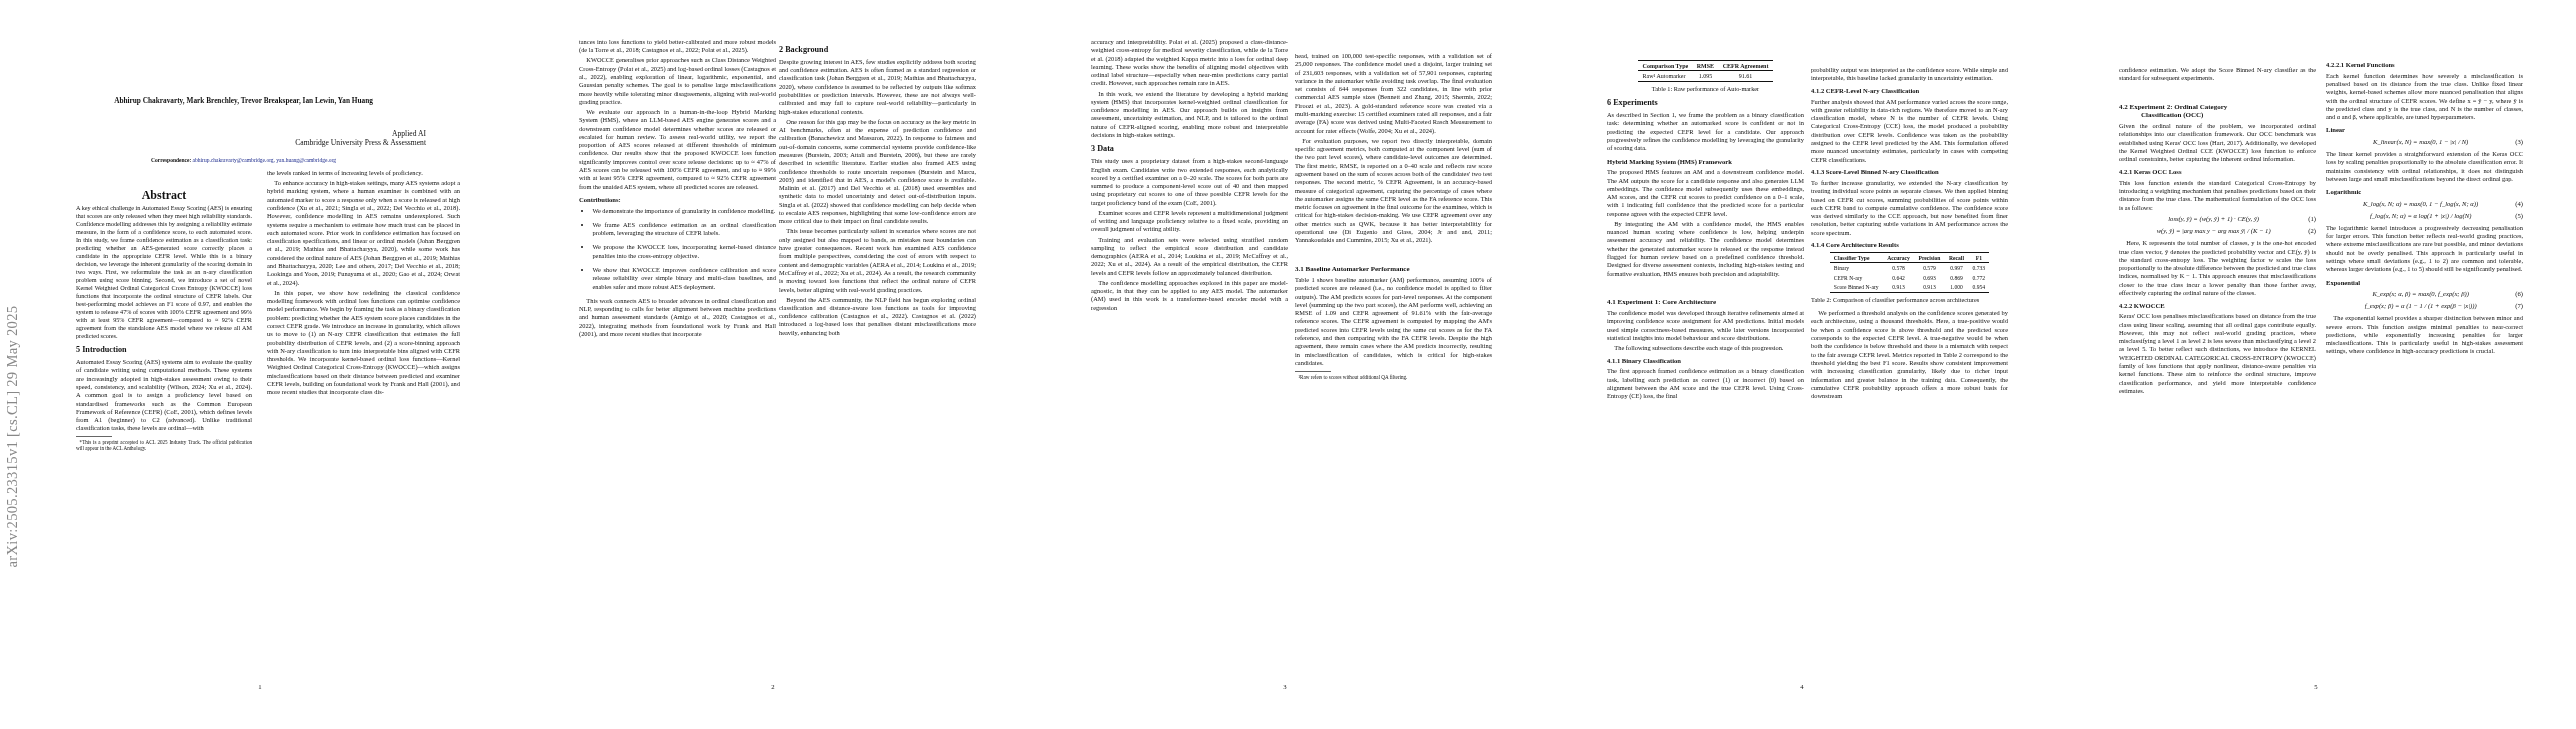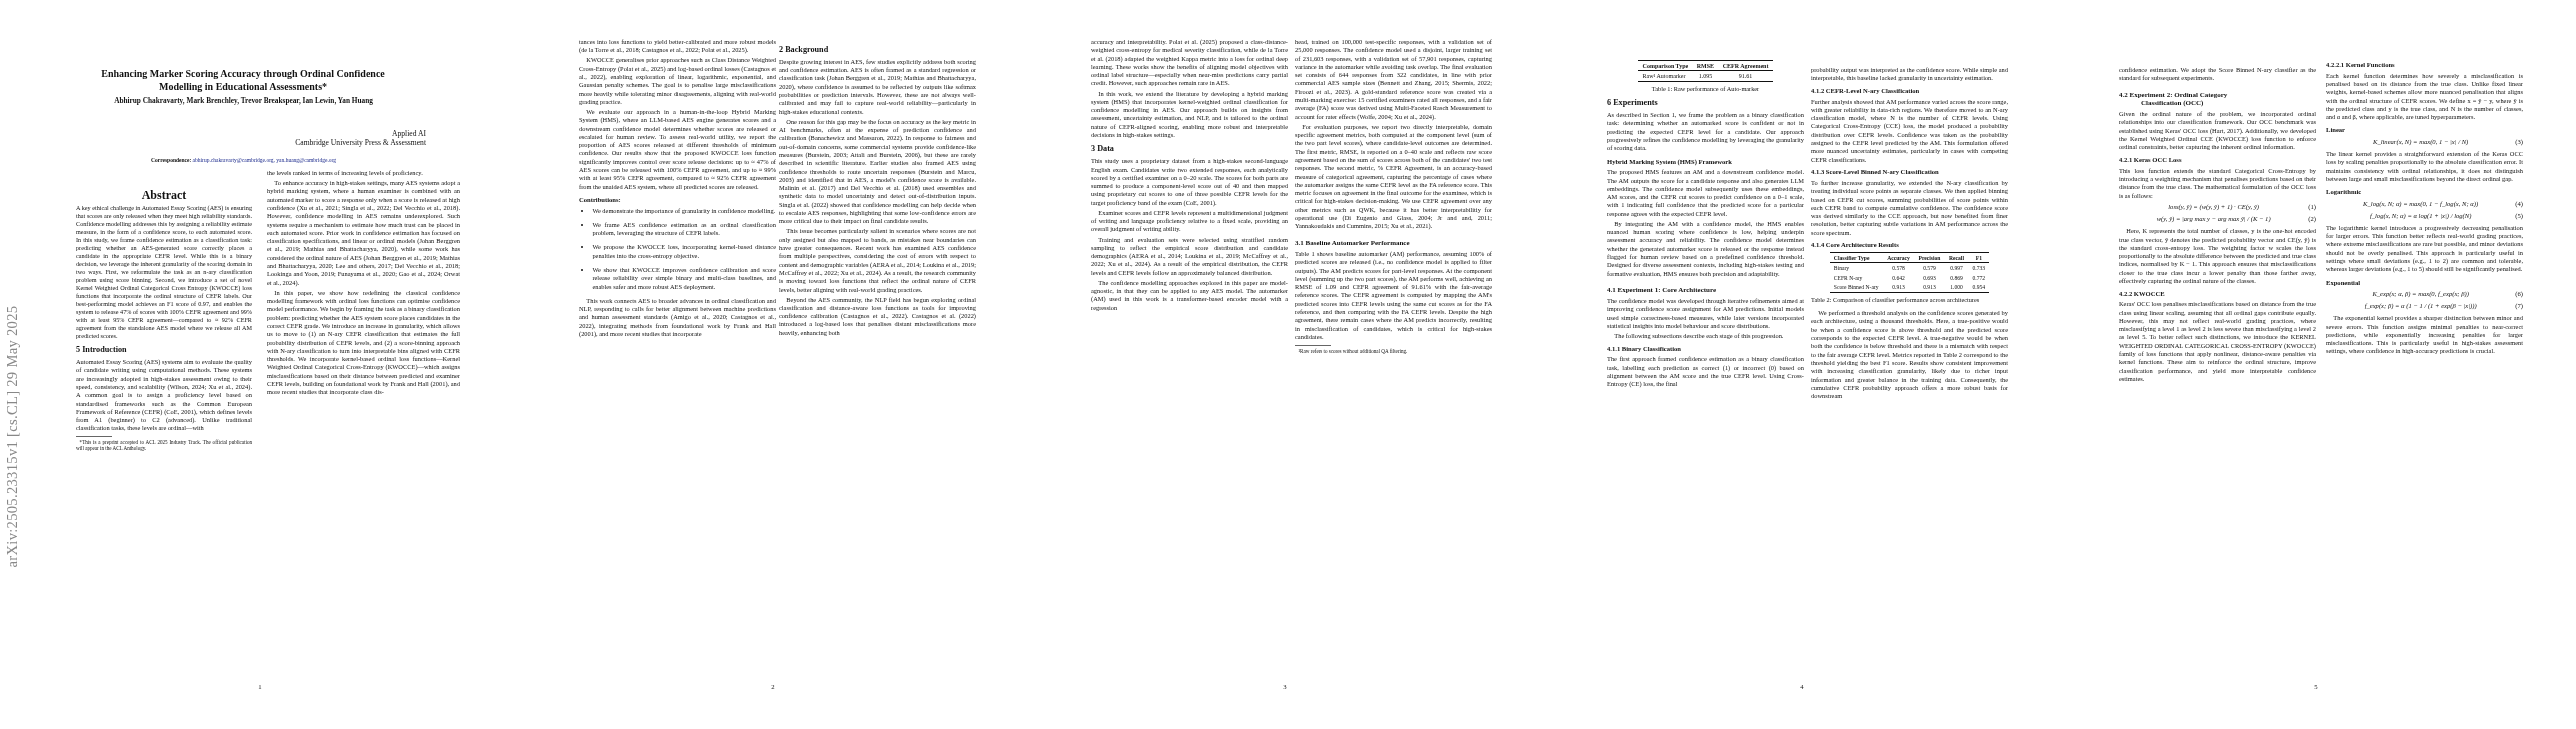--- a/index.html
+++ b/index.html
@@ -2,21 +2,21 @@
 <html style="font-size:9.7px"><head>
 <meta charset="utf-8">
 <style>
   html,body{margin:0;padding:0;background:#fff;}
   body{width:2576px;height:729px;position:relative;overflow:hidden;font-family:"Liberation Serif","DejaVu Serif",serif;color:#111;}
   .page{position:absolute;top:0;width:515px;height:729px;}
   .col{position:absolute;width:197px;font-size:6.4px;line-height:8.3px;text-align:justify;hyphens:auto;}
   .col p{margin:0 0 1.8px 0;text-indent:7.3px;}
   .col p.ni{text-indent:0;}
   .h1{font-weight:bold;font-size:8.2px;margin:6px 0 3.6px 0;}
-  .h2{font-weight:bold;font-size:7px;margin:8px 0 3px 0;}
+  .h2{font-weight:bold;font-size:7px;margin:20px 0 3px 0;}
   .h3{font-weight:bold;font-size:6.6px;margin:4.3px 0 2.4px 0;}
   .pnum{position:absolute;top:683px;font-size:6.7px;width:12px;text-align:center;}
   .title{position:absolute;left:73px;width:340px;top:68px;text-align:center;font-weight:bold;font-size:10px;line-height:12.8px;}
   .authors{position:absolute;left:61px;width:365px;top:96px;text-align:center;font-weight:bold;font-size:7.3px;}
   .affil{position:absolute;left:61px;width:365px;top:129px;text-align:right;font-size:7.6px;line-height:9px;}
   .corr{position:absolute;left:61px;width:365px;top:157px;text-align:center;font-size:5.5px;}
   .corr .email{color:#1b2a8c;}
   .abstract-h{text-align:center;font-weight:bold;font-size:12px;margin:0 0 4.9px 0;}
   .arxiv{position:absolute;left:-134px;top:413px;width:292px;transform:rotate(-90deg);font-size:14.6px;color:#888;letter-spacing:0.3px;font-family:"Liberation Serif",serif;white-space:nowrap;}
   .footnote{border-top:0.5px solid #666;width:36px;margin-top:3.6px;}
@@ -32,24 +32,20 @@
   .eq .body{flex:1;text-align:center;}
   ul.contrib{margin:2.4px 0 0 0;padding-left:13.4px;}
   ul.contrib li{margin:0 0 6px 0;}
   .run{font-weight:bold;font-size:6.6px;margin:4.9px 0 2.4px 0;}
 </style>
 </head>
 <body>
 
 <div class="page" style="left:0;">
   <div class="arxiv">arXiv:2505.23315v1  [cs.CL]  29 May 2025</div>
-  <div class="title">
-    <div>Enhancing Marker Scoring Accuracy through Ordinal Confidence</div>
-    <div>Modelling in Educational Assessments*</div>
-  </div>
   <div class="authors">Abhirup Chakravarty, Mark Brenchley, Trevor Breakspear, Ian Lewin, Yan Huang</div>
   <div class="affil">
     <div>Applied AI</div>
     <div>Cambridge University Press &amp; Assessment</div>
   </div>
   <div class="corr">
     <b>Correspondence:</b>
     <span class="email">abhirup.chakravarty@cambridge.org, yan.huang@cambridge.org</span>
   </div>
 
@@ -97,21 +93,21 @@
 <div class="page" style="left:1030px;">
   <div class="col" style="left:61px;top:38px;">
     <p class="ni">accuracy and interpretability. Polat et al. (2025) proposed a class-distance-weighted cross-entropy for medical severity classification, while de la Torre et al. (2018) adapted the weighted Kappa metric into a loss for ordinal deep learning. These works show the benefits of aligning model objectives with ordinal label structure—especially when near-miss predictions carry partial credit. However, such approaches remain rare in AES.</p>
     <p>In this work, we extend the literature by developing a hybrid marking system (HMS) that incorporates kernel-weighted ordinal classification for confidence modelling in AES. Our approach builds on insights from assessment, uncertainty estimation, and NLP, and is tailored to the ordinal nature of CEFR-aligned scoring, enabling more robust and interpretable decisions in high-stakes settings.</p>
     <div class="h1">3   Data</div>
     <p class="ni">This study uses a proprietary dataset from a high-stakes second-language English exam. Candidates write two extended responses, each analytically scored by a certified examiner on a 0–20 scale. The scores for both parts are summed to produce a component-level score out of 40 and then mapped using proprietary cut scores to one of three possible CEFR levels for the target proficiency band of the exam (CoE, 2001).</p>
     <p>Examiner scores and CEFR levels represent a multidimensional judgment of writing and language proficiency relative to a fixed scale, providing an overall judgment of writing ability.</p>
     <p>Training and evaluation sets were selected using stratified random sampling to reflect the empirical score distribution and candidate demographics (AERA et al., 2014; Loukina et al., 2019; McCaffrey et al., 2022; Xu et al., 2024). As a result of the empirical distribution, the CEFR levels and CEFR levels follow an approximately balanced distribution.</p>
     <p>The confidence modelling approaches explored in this paper are model-agnostic, in that they can be applied to any AES model. The automarker (AM) used in this work is a transformer-based encoder model with a regression</p>
   </div>
-  <div class="col" style="left:265px;top:38px;">
+  <div class="col" style="left:265px;top:52px;">
     <p class="ni">head, trained on 100,000 test-specific responses, with a validation set of 25,000 responses. The confidence model used a disjoint, larger training set of 231,603 responses, with a validation set of 57,901 responses, capturing variance in the automarker while avoiding task overlap. The final evaluation set consists of 644 responses from 322 candidates, in line with prior commercial AES sample sizes (Bennett and Zhang, 2015; Shermis, 2022; Firoozi et al., 2023). A gold-standard reference score was created via a multi-marking exercise: 15 certified examiners rated all responses, and a fair average (FA) score was derived using Multi-Faceted Rasch Measurement to account for rater effects (Wolfe, 2004; Xu et al., 2024).</p>
     <p>For evaluation purposes, we report two directly interpretable, domain specific agreement metrics, both computed at the component level (sum of the two part level scores), where candidate-level outcomes are determined. The first metric, RMSE, is reported on a 0–40 scale and reflects raw score agreement based on the sum of scores across both of the candidates' two test responses. The second metric, % CEFR Agreement, is an accuracy-based measure of categorical agreement, capturing the percentage of cases where the automarker assigns the same CEFR level as the FA reference score. This metric focuses on agreement in the final outcome for the examinee, which is critical for high-stakes decision-making. We use CEFR agreement over any other metrics such as QWK, because it has better interpretabilitiy for operational use (Di Eugenio and Glass, 2004; Jr and and, 2011; Yannakoudakis and Cummins, 2015; Xu et al., 2021).</p>
     <div class="h2">3.1   Baseline Automarker Performance</div>
     <p class="ni">Table 1 shows baseline automarker (AM) performance, assuming 100% of predicted scores are released (i.e., no confidence model is applied to filter outputs). The AM predicts scores for part-level responses. At the component level (summing up the two part scores), the AM performs well, achieving an RMSE of 1.09 and CEFR agreement of 91.61% with the fair-average reference scores. The CEFR agreement is computed by mapping the AM's predicted scores into CEFR levels using the same cut scores as for the FA reference, and then comparing with the FA CEFR levels. Despite the high agreement, there remain cases where the AM predicts incorrectly, resulting in misclassification of candidates, which is critical for high-stakes candidates.</p>
     <div class="footnote"></div>
     <div class="fn-text">¹Raw refers to scores without additional QA filtering.</div>
   </div>
   <div class="pnum" style="left:249px;">3</div>
 </div>
 

